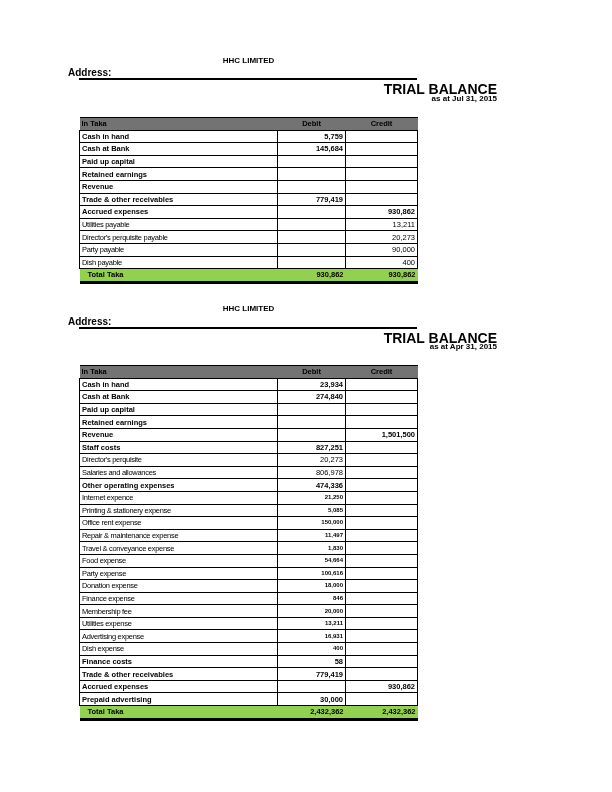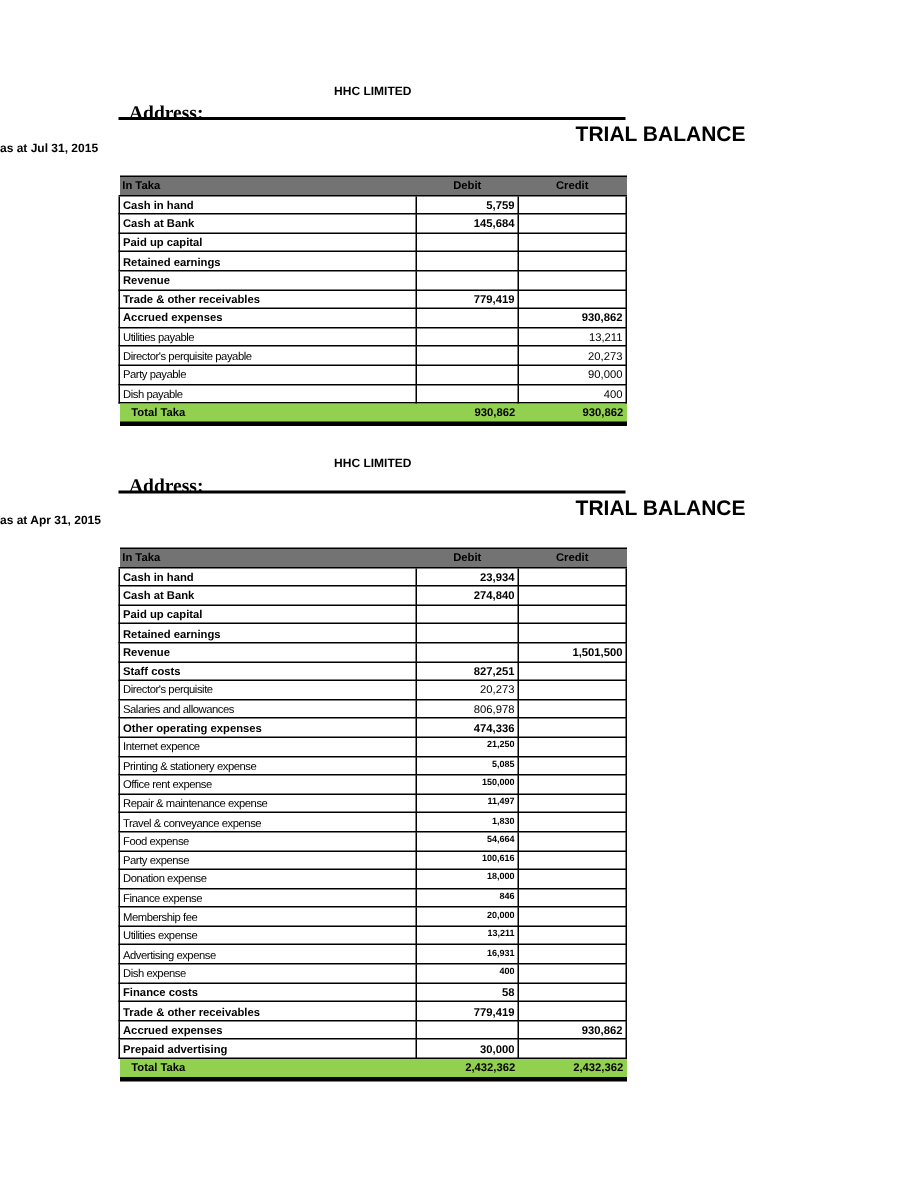--- a/index.html
+++ b/index.html
@@ -1,24 +1,24 @@
 <!DOCTYPE html>
 <html><head>
 <meta charset="utf-8">
 <style>
   html, body { margin:0; padding:0; background:#ffffff; }
   body { width:612px; height:792px; position:relative; overflow:hidden;
          font-family:"Liberation Sans", sans-serif; color:#000; }
   .company { position:absolute; left:0; width:497px; text-align:center;
              font-size:8px; font-weight:bold; }
-  .address { position:absolute; left:86px; font-size:13px; font-weight:bold;font-family:Liberation Serif, serif; }
+  .address { position:absolute; left:68px; font-size:10px; font-weight:bold; }
   .rule { position:absolute; left:79px; width:338px; height:2px; background:#000; }
   .tb-title { position:absolute; left:0; width:497px; text-align:right;
               font-size:14px; font-weight:bold; }
-  .tb-date { position:absolute; left:0; width:497px; text-align:left;
+  .tb-date { position:absolute; left:0; width:497px; text-align:right;
              font-size:8px; font-weight:bold; }
   table.tb { position:absolute; left:79px; width:338px; border-collapse:collapse;
              table-layout:fixed; font-size:7.5px; }
   table.tb col.c1 { width:198px; }
   table.tb col.c2 { width:68px; }
   table.tb col.c3 { width:72px; }
   table.tb td, table.tb th { padding:0 2px; height:11.6px; line-height:11px;
              white-space:nowrap; overflow:hidden; }
   table.tb thead th { background:#737373; font-weight:bold; text-align:left;
              border-top:1px solid #000; border-bottom:1px solid #000; }

